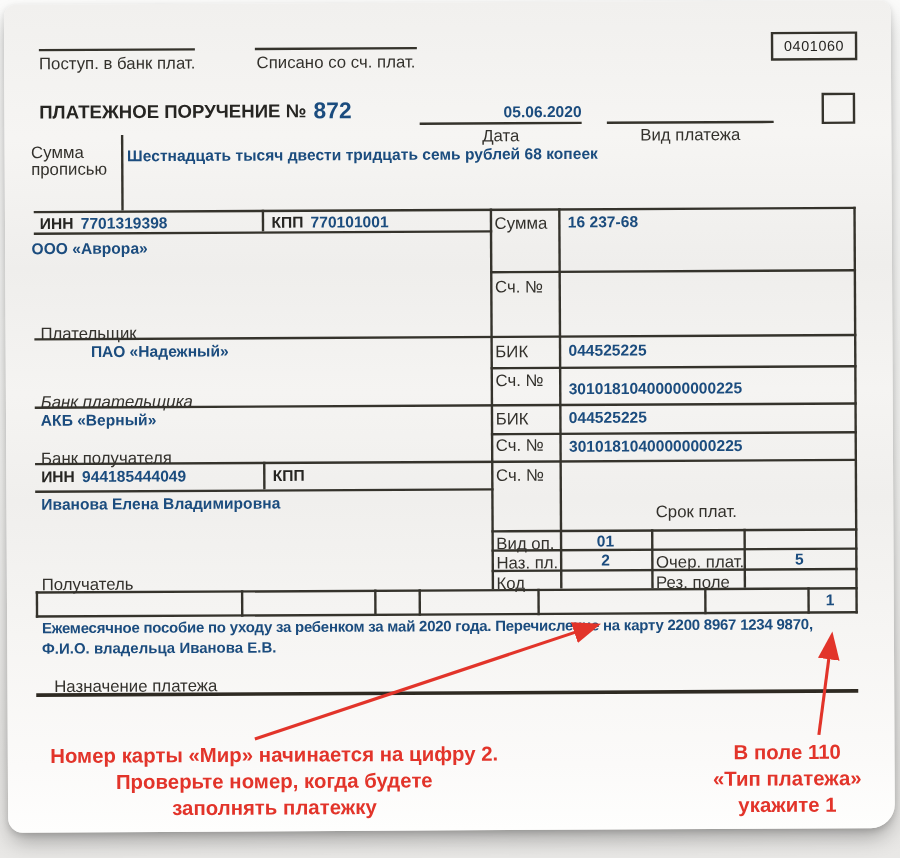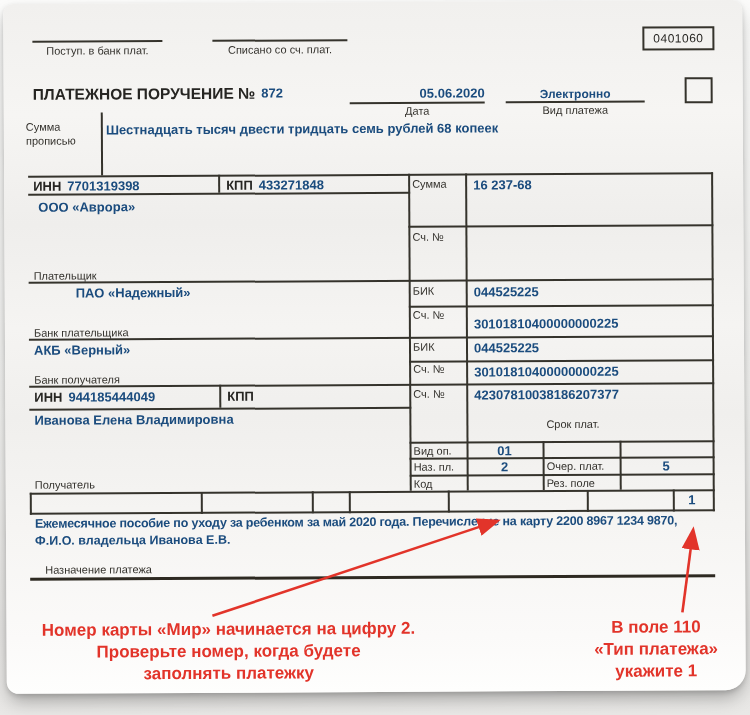--- a/index.html
+++ b/index.html
@@ -11,21 +11,21 @@
   .stage{position:relative;width:750px;height:715px;}
   .paper{
     position:absolute;left:5px;top:2px;width:739px;height:690px;
     background:linear-gradient(180deg,#f1f0ee 0%,#f6f5f3 16%,#efeeec 32%,#f5f4f2 47%,#f0efed 60%,#f6f5f3 76%,#fbfaf9 92%,#fefefd 100%);
     border-radius:10px 10px 20px 12px;
     box-shadow:0 10px 18px -3px rgba(0,0,0,.30),0 2px 5px rgba(0,0,0,.14);
     transform:rotate(-0.3deg);
   }
   .ln{position:absolute;background:#35332c;height:2px;}
   .vln{position:absolute;background:#35332c;width:2px;}
-  .lbl{position:absolute;font-size:11px;color:#33312c;white-space:nowrap;}
+  .lbl{position:absolute;font-size:14px;color:#33312c;white-space:nowrap;}
   .lblc{text-align:center;}
   .blk{font-weight:bold;color:#262522;font-size:13px;}
   .blue{font-weight:bold;color:#1b4c7e;font-size:13px;}
   .pos{position:absolute;white-space:nowrap;line-height:15px;}
   .pair{position:absolute;display:flex;gap:6px;white-space:nowrap;line-height:15px;}
   .box{position:absolute;border:2px solid #35332c;}
   .code{font-size:12px;color:#262522;text-align:center;letter-spacing:.5px;}
   .red{color:#e2342a;font-weight:bold;font-size:17px;line-height:22px;text-align:center;}
   .redblock{position:absolute;}
   .redblock div{white-space:nowrap;}
@@ -38,26 +38,25 @@
   <div class="paper">
 
     <div class="ln" style="left:29px;top:37px;width:130px;"></div>
     <div class="lbl lblc" style="left:29px;top:41px;width:130px;">Поступ. в банк плат.</div>
     <div class="ln" style="left:209px;top:37px;width:135px;"></div>
     <div class="lbl lblc" style="left:209px;top:41px;width:135px;">Списано со сч. плат.</div>
     <div class="box code" style="left:639px;top:26px;width:68px;height:20px;line-height:20px;">0401060</div>
 
     <div class="pair" style="left:29px;top:82px;font-size:15.5px;line-height:18px;">
       <span class="blk" style="font-size:15.5px;">ПЛАТЕЖНОЕ ПОРУЧЕНИЕ №</span>
-      <span class="blue" style="font-size:13px;">872</span>
+      <span class="blue" style="font-size:19px;">872</span>
     </div>
     <div class="pos blue lblc" style="left:346px;top:84px;width:135px;text-align:right;">05.06.2020</div>
     <div class="ln" style="left:346px;top:100px;width:135px;"></div>
     <div class="lbl lblc" style="left:346px;top:103px;width:135px;">Дата</div>
-    <div class="pos blue lblc" style="left:502px;top:86px;width:139px;font-size:12px;text-align:center;">Электронно</div>
     <div class="ln" style="left:502px;top:100px;width:139px;"></div>
     <div class="lbl lblc" style="left:502px;top:103px;width:139px;">Вид платежа</div>
     <div class="box" style="left:681px;top:77px;width:24px;height:22px;"></div>
 
     <div class="lbl" style="left:22px;top:116px;width:64px;white-space:normal;line-height:14px;">Сумма прописью</div>
     <div class="vln" style="left:97px;top:109px;height:63px;"></div>
     <div class="pos blue" style="left:102px;top:119px;">Шестнадцать тысяч двести тридцать семь рублей 68 копеек</div>
 
     <div class="ln" style="left:24px;top:172px;width:685px;"></div>
     <div class="ln" style="left:24px;top:190px;width:382px;"></div>
@@ -87,26 +86,26 @@
     <div class="vln" style="left:442px;top:489px;height:22px;"></div>
     <div class="vln" style="left:581px;top:489px;height:22px;"></div>
     <div class="vln" style="left:667px;top:489px;height:22px;"></div>
 
     <div class="pair" style="left:29px;top:175px;">
       <span class="blk">ИНН</span>
       <span class="blue">7701319398</span>
     </div>
     <div class="pair" style="left:222px;top:175px;">
       <span class="blk">КПП</span>
-      <span class="blue">433271848</span>
+      <span class="blue">770101001</span>
     </div>
-    <div class="pos blue" style="left:34px;top:196px;">ООО «Аврора»</div>
+    <div class="pos blue" style="left:22px;top:196px;">ООО «Аврора»</div>
     <div class="lbl" style="left:29px;top:266px;">Плательщик</div>
     <div class="pos blue" style="left:27px;top:282px;margin-left:44px;">ПАО «Надежный»</div>
-    <div class="lbl" style="left:29px;top:323px;">Банк плательщика</div>
+    <div class="lbl" style="left:29px;top:323px;font-style:italic;">Банк плательщика</div>
     <div class="pos blue" style="left:29px;top:339px;">АКБ «Верный»</div>
     <div class="lbl" style="left:29px;top:370px;">Банк получателя</div>
     <div class="pair" style="left:29px;top:386px;">
       <span class="blk">ИНН</span>
       <span class="blue">944185444049</span>
     </div>
     <div class="pair" style="left:222px;top:386px;">
       <span class="blk">КПП</span>
       <span class="blue"></span>
     </div>
@@ -118,21 +117,20 @@
     <div class="lbl" style="left:408px;top:229px;">Сч. №</div>
     <div class="lbl" style="left:408px;top:283px;">БИК</div>
     <div class="pos blue" style="left:469px;top:283px;">044525225</div>
     <div class="lbl" style="left:408px;top:307px;">Сч. №</div>
     <div class="pos blue" style="left:469px;top:315px;">30101810400000000225</div>
     <div class="lbl" style="left:408px;top:339px;">БИК</div>
     <div class="pos blue" style="left:469px;top:339px;">044525225</div>
     <div class="lbl" style="left:408px;top:361px;">Сч. №</div>
     <div class="pos blue" style="left:469px;top:363px;">30101810400000000225</div>
     <div class="lbl" style="left:408px;top:386px;">Сч. №</div>
-    <div class="pos blue" style="left:469px;top:386px;">42307810038186207377</div>
 
     <div class="lbl" style="left:408px;top:443px;">Вид оп.</div>
     <div class="pos blue" style="left:461px;top:442px;width:76px;text-align:center;">01</div>
     <div class="lbl" style="left:541px;top:417px;">Срок плат.</div>
     <div class="pos blue" style="left:614px;top:442px;width:93px;text-align:center;"></div>
     <div class="lbl" style="left:408px;top:459px;">Наз. пл.</div>
     <div class="pos blue" style="left:461px;top:458px;width:76px;text-align:center;">2</div>
     <div class="lbl" style="left:541px;top:459px;">Очер. плат.</div>
     <div class="pos blue" style="left:614px;top:458px;width:93px;text-align:center;">5</div>
     <div class="lbl" style="left:408px;top:476px;">Код</div>

